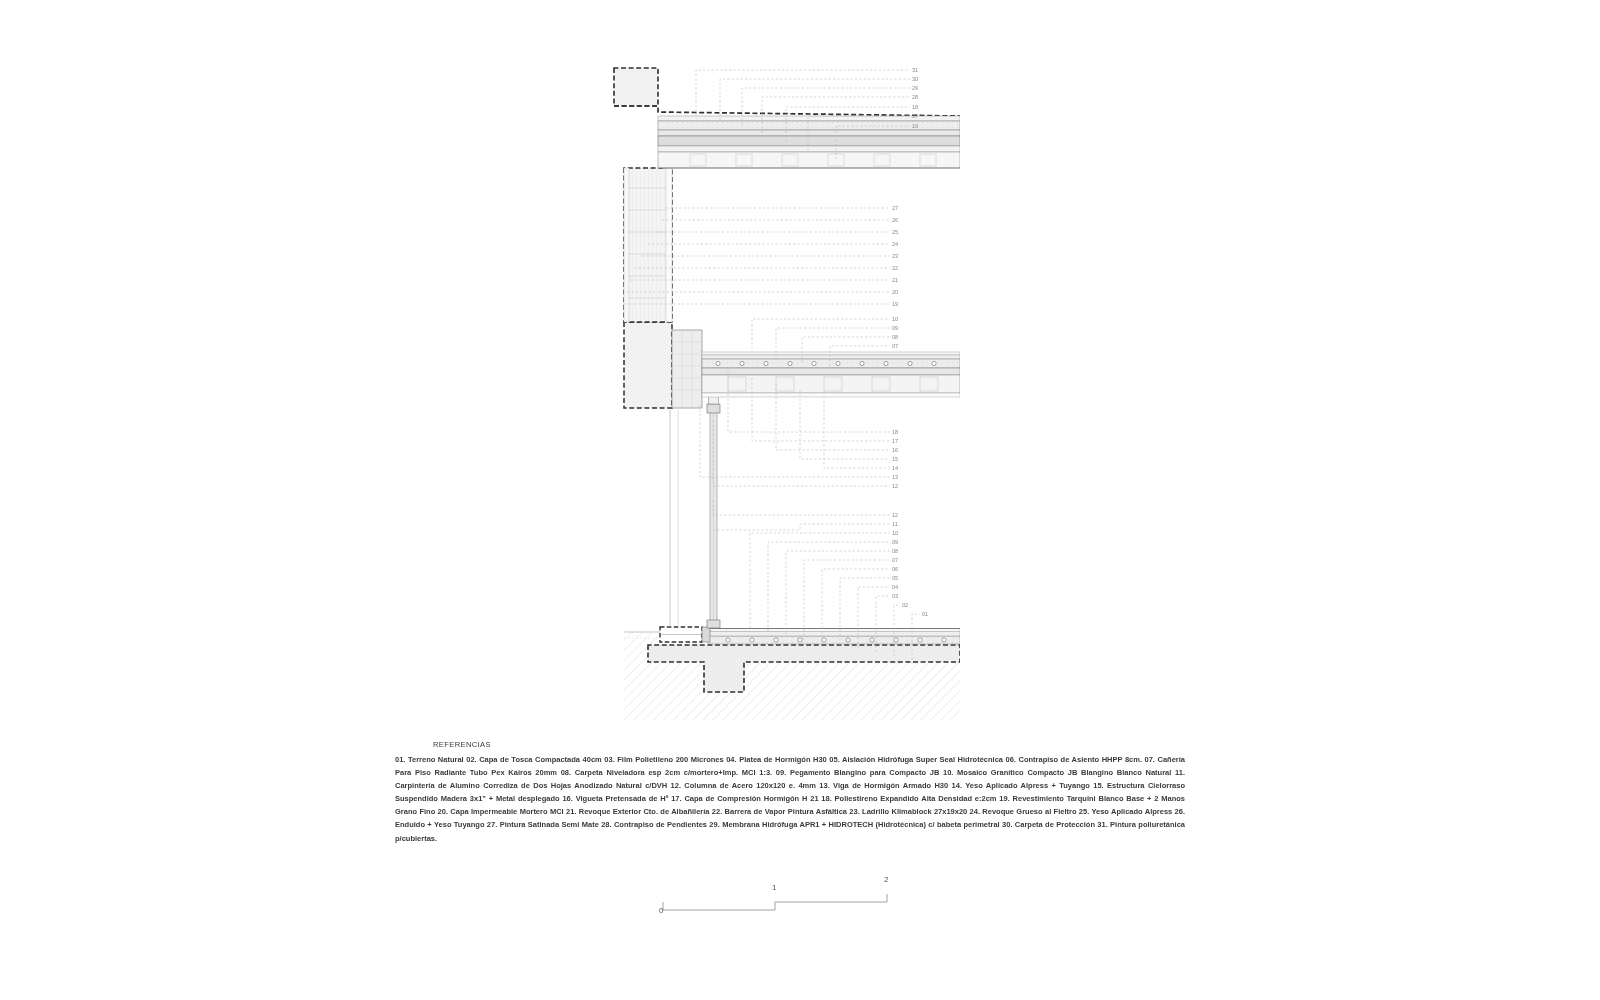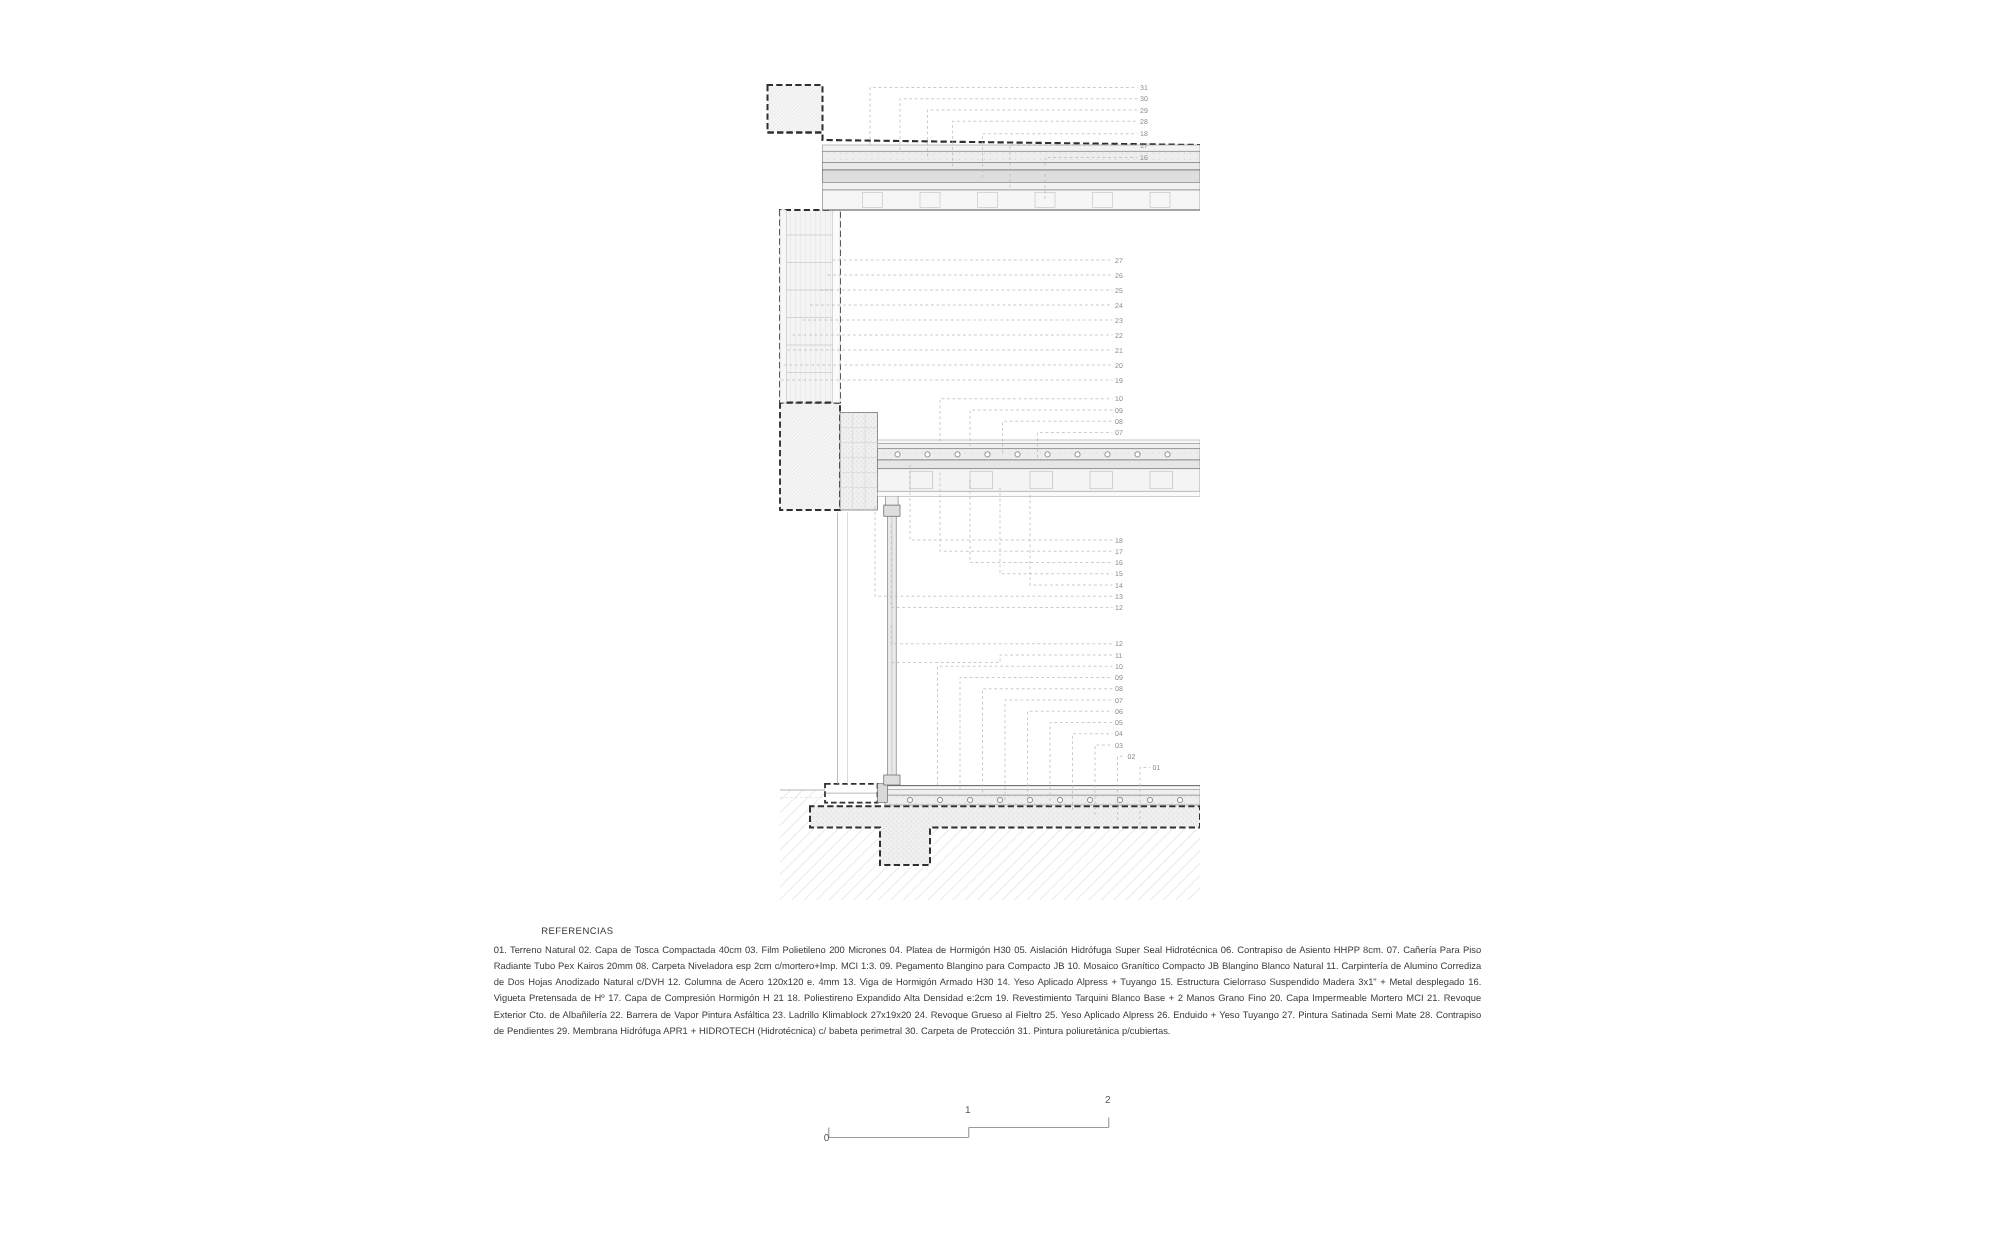--- a/index.html
+++ b/index.html
@@ -36,20 +36,21 @@
     font-weight:400;
     padding-left:38px;
   }
   #ref-body{
     font-size:7.5px;
     line-height:13.1px;
     color:#3a3a3a;
     text-align:justify;
     margin:0;
     word-spacing:.2px;
+    font-weight:bold;
   }
 
   
   #scalebar{
     position:absolute;
     left:655px;top:872px;
     width:240px;height:50px;
   }
   .sb-num{
     position:absolute;

